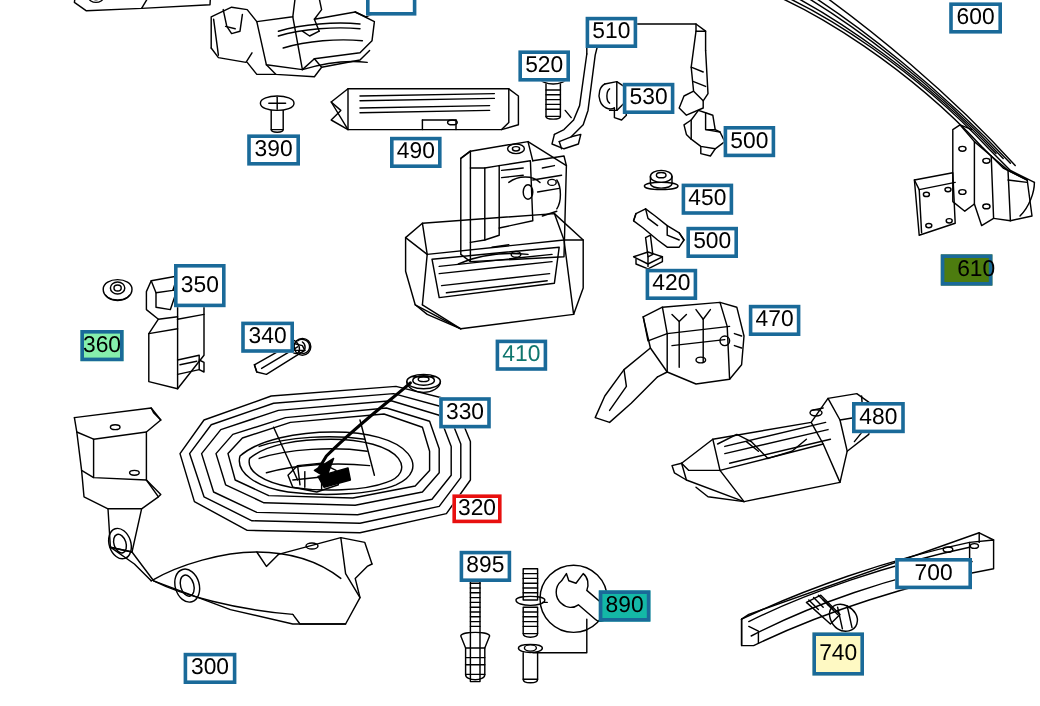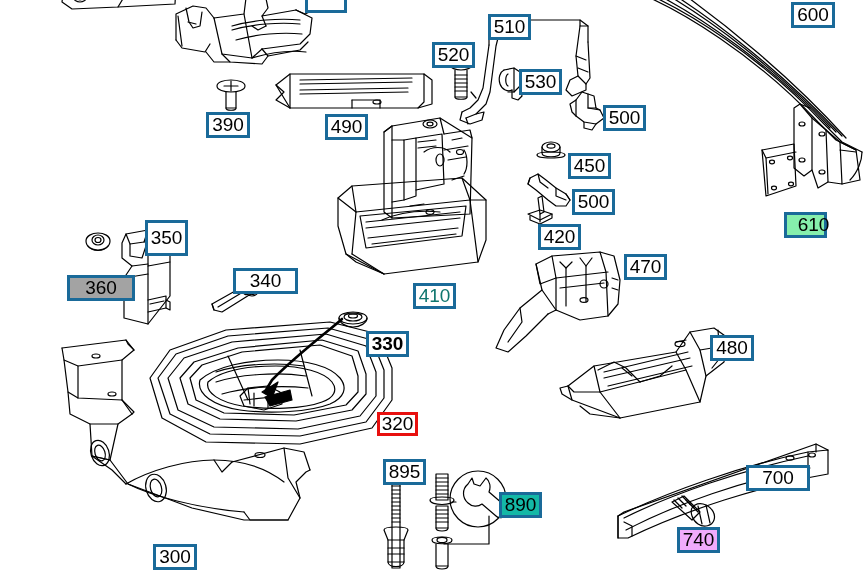--- a/index.html
+++ b/index.html
@@ -468,60 +468,60 @@
       </div>
       <div class="callout" style="left: 325px; top: 114px; width: 43px; height: 26px; border-color: rgb(26, 106, 153); background: rgb(255, 255, 255); color: rgb(0, 0, 0);">
         <span>490</span>
       </div>
       <div class="callout" style="left: 568px; top: 153px; width: 43px; height: 26px; border-color: rgb(26, 106, 153); background: rgb(255, 255, 255); color: rgb(0, 0, 0);">
         <span>450</span>
       </div>
       <div class="callout" style="left: 572px; top: 189px; width: 43px; height: 26px; border-color: rgb(26, 106, 153); background: rgb(255, 255, 255); color: rgb(0, 0, 0);">
         <span>500</span>
       </div>
-      <div class="callout" style="left: 784px; top: 212px; width: 43px; height: 26px; border-color: rgb(26, 106, 153); background: #86efac; color: rgb(0, 0, 0); padding-left: 16px;">
+      <div class="callout" style="left: 784px; top: 212px; width: 43px; height: 26px; border-color: rgb(26, 106, 153); background: #4d7c0f; color: rgb(0, 0, 0); padding-left: 16px;">
         <span>610</span>
       </div>
       <div class="callout" style="left: 145px; top: 220px; width: 43px; height: 36px; border-color: rgb(26, 106, 153); background: rgb(255, 255, 255); color: rgb(0, 0, 0);">
         <span>350</span>
       </div>
       <div class="callout" style="left: 538px; top: 224px; width: 43px; height: 26px; border-color: rgb(26, 106, 153); background: rgb(255, 255, 255); color: rgb(0, 0, 0);">
         <span>420</span>
       </div>
       <div class="callout" style="left: 624px; top: 254px; width: 43px; height: 26px; border-color: rgb(26, 106, 153); background: rgb(255, 255, 255); color: rgb(0, 0, 0);">
         <span>470</span>
       </div>
-      <div class="callout" style="left: 233px; top: 268px; width: 65px; height: 26px; border-color: rgb(26, 106, 153); background: rgb(255, 255, 255); color: rgb(0, 0, 0); text-align: right;">
+      <div class="callout" style="left: 201px; top: 268px; width: 44px; height: 26px; border-color: rgb(26, 106, 153); background: rgb(255, 255, 255); color: rgb(0, 0, 0); text-align: right;">
         <span>340</span>
       </div>
-      <div class="callout" style="left: 67px; top: 275px; width: 68px; height: 26px; border-color: rgb(26, 106, 153); background: #a3a3a3; color: rgb(0, 0, 0);">
+      <div class="callout" style="left: 67px; top: 275px; width: 36px; height: 26px; border-color: rgb(26, 106, 153); background: #86efac; color: rgb(0, 0, 0);">
         <span>360</span>
       </div>
       <div class="callout" style="left: 413px; top: 283px; width: 43px; height: 26px; border-color: rgb(26, 106, 153); background: rgb(255, 255, 255); color: #0f766e;">
         <span>410</span>
       </div>
-      <div class="callout" style="left: 366px; top: 331px; width: 43px; height: 26px; border-color: rgb(26, 106, 153); background: rgb(255, 255, 255); color: rgb(0, 0, 0); font-weight: bold;">
+      <div class="callout" style="left: 366px; top: 331px; width: 43px; height: 26px; border-color: rgb(26, 106, 153); background: rgb(255, 255, 255); color: rgb(0, 0, 0);">
         <span>330</span>
       </div>
       <div class="callout" style="left: 710px; top: 335px; width: 44px; height: 26px; border-color: rgb(26, 106, 153); background: rgb(255, 255, 255); color: rgb(0, 0, 0);">
         <span>480</span>
       </div>
       <div class="callout selected" style="left: 377px; top: 412px; width: 41px; height: 24px; border-color: rgb(232, 16, 15); background: rgb(255, 255, 255); color: rgb(0, 0, 0);">
         <span>320</span>
       </div>
       <div class="callout" style="left: 383px; top: 459px; width: 43px; height: 26px; border-color: rgb(26, 106, 153); background: rgb(255, 255, 255); color: rgb(0, 0, 0);">
         <span>895</span>
       </div>
       <div class="callout" style="left: 746px; top: 465px; width: 64px; height: 26px; border-color: rgb(26, 106, 153); background: rgb(255, 255, 255); color: rgb(0, 0, 0);">
         <span>700</span>
       </div>
       <div class="callout" style="left: 499px; top: 492px; width: 43px; height: 26px; border-color: rgb(26, 106, 153); background: #14b8a6; color: rgb(0, 0, 0);">
         <span>890</span>
       </div>
-      <div class="callout" style="left: 677px; top: 527px; width: 43px; height: 26px; border-color: rgb(26, 106, 153); background: #f0abfc; color: rgb(0, 0, 0);">
+      <div class="callout" style="left: 677px; top: 527px; width: 43px; height: 36px; border-color: rgb(26, 106, 153); background: #fef9c3; color: rgb(0, 0, 0);">
         <span>740</span>
       </div>
       <div class="callout" style="left: 153px; top: 524px; width: 44px; height: 26px; border-color: rgb(26, 106, 153); background: rgb(255, 255, 255); color: rgb(0, 0, 0); margin-top: 20px;">
         <span>300</span>
       </div>
     </div>
 
 </div>
 
 </body></html>

